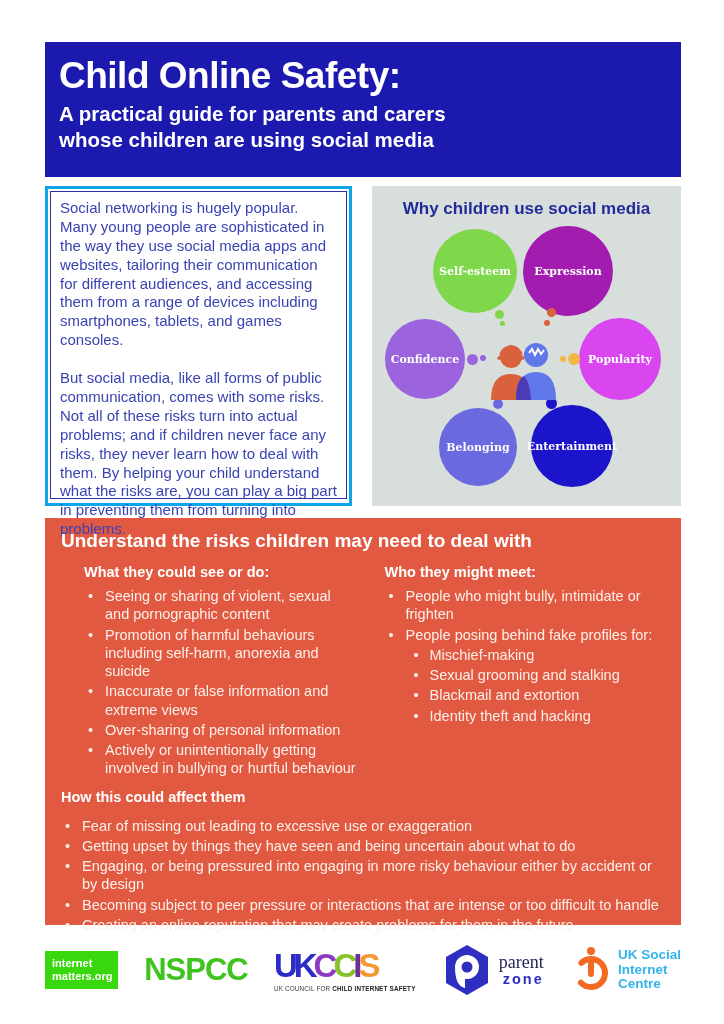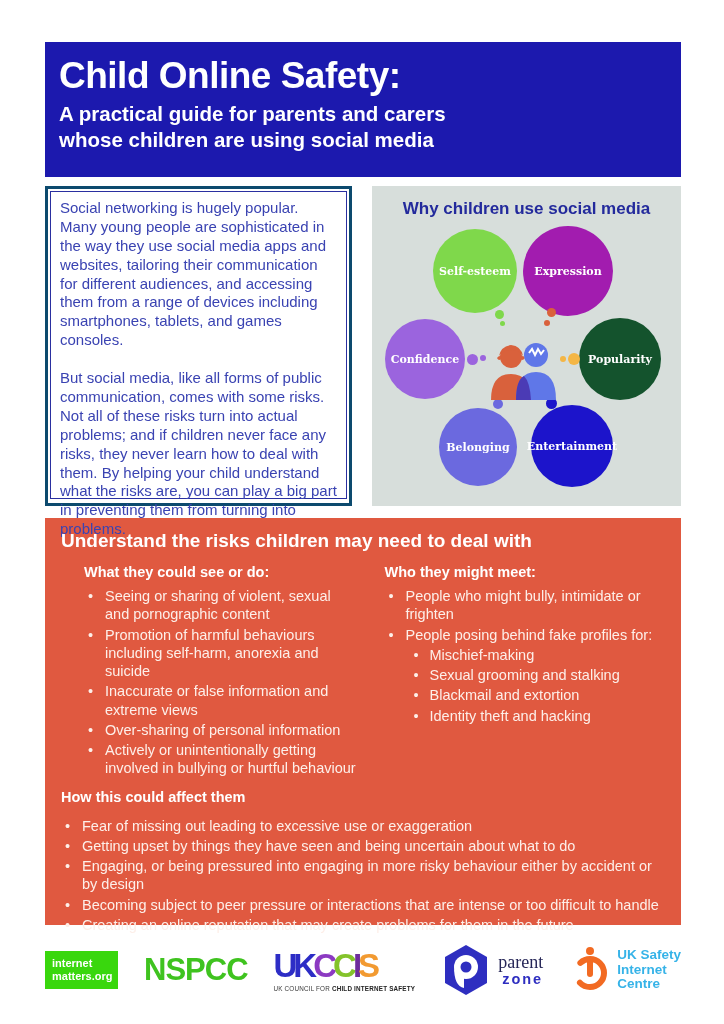--- a/index.html
+++ b/index.html
@@ -7,21 +7,21 @@
         font-family:"Liberation Sans", sans-serif;}
   .sheet{position:absolute;left:45px;top:42px;width:636px;}
 
   
   .hdr{background:#1c19ae;height:135px;box-sizing:border-box;padding:15px 10px 8px 14px;color:#fff;}
   .hdr h1{margin:0 0 7px 0;font-size:37px;line-height:1;font-weight:bold;letter-spacing:-0.5px;}
   .hdr .sub{font-size:20.5px;font-weight:bold;line-height:1.25;}
 
   
   .row{display:flex;margin-top:9px;height:320px;}
-  .introbox{width:307px;box-sizing:border-box;border:3px solid #0c4a6e;flex:none;}
+  .introbox{width:307px;box-sizing:border-box;border:3px solid #0ea5e9;flex:none;}
   .introbox .inner{border:1px solid #2a2fa0;margin:2px;height:calc(100% - 6px);box-sizing:border-box;
                    padding:7px 9px;color:#3a43b2;font-size:15px;line-height:1.26;}
   .introbox p{margin:0 0 19px 0;}
   .introbox p:last-child{margin-bottom:0;}
 
   .panel{flex:1;margin-left:20px;background:#d7dedb;position:relative;}
   .panel-title{text-align:center;padding-top:13px;font-size:17px;font-weight:bold;color:#232a9c;}
   .bubble-area{position:absolute;left:0;top:40px;right:0;bottom:0;}
   .bubble{position:absolute;border-radius:50%;display:flex;align-items:center;justify-content:center;
           color:#fff;font-family:"DejaVu Serif", serif;font-weight:bold;font-size:11px;text-align:center;}
@@ -87,21 +87,21 @@
 
           <div class="bubble" style="left: 61px; top: 3px; width: 84px; height: 84px; background: rgb(127, 216, 75);">
             <span>Self-esteem</span>
           </div>
           <div class="bubble" style="left: 151px; top: 0px; width: 90px; height: 90px; background: #a21caf;">
             <span>Expression</span>
           </div>
           <div class="bubble" style="left: 13px; top: 93px; width: 80px; height: 80px; background: rgb(155, 100, 222);">
             <span>Confidence</span>
           </div>
-          <div class="bubble" style="left: 207px; top: 92px; width: 82px; height: 82px; background: #14532d;">
+          <div class="bubble" style="left: 207px; top: 92px; width: 82px; height: 82px; background: #d946ef;">
             <span>Popularity</span>
           </div>
           <div class="bubble" style="left: 67px; top: 182px; width: 78px; height: 78px; background: rgb(107, 105, 223);">
             <span>Belonging</span>
           </div>
           <div class="bubble" style="left: 159px; top: 179px; width: 82px; height: 82px; background: rgb(28, 20, 203);">
             <span>Entertainment</span>
           </div>
 
           <div class="dot" style="left:123px;top:84px;width:9px;height:9px;background:#7fd84b;"></div>
@@ -203,21 +203,21 @@
         </div>
       </div>
 
       <div class="sic">
         <svg width="42" height="48">
           <circle cx="21" cy="27" r="14" fill="none" stroke="#f26a22" stroke-width="6" stroke-linecap="round" stroke-dasharray="66 22" stroke-dashoffset="-55"></circle>
           <line x1="21" y1="14" x2="21" y2="28" stroke="#f26a22" stroke-width="6" stroke-linecap="round"></line>
           <circle cx="21" cy="5" r="4" fill="#f26a22"></circle>
         </svg>
         <div class="sic-text">
-          <div>UK Safety</div>
+          <div>UK Social</div>
           <div>Internet</div>
           <div>Centre</div>
         </div>
       </div>
 
     </div>
   </div>
 </div>
 
 </body></html>

